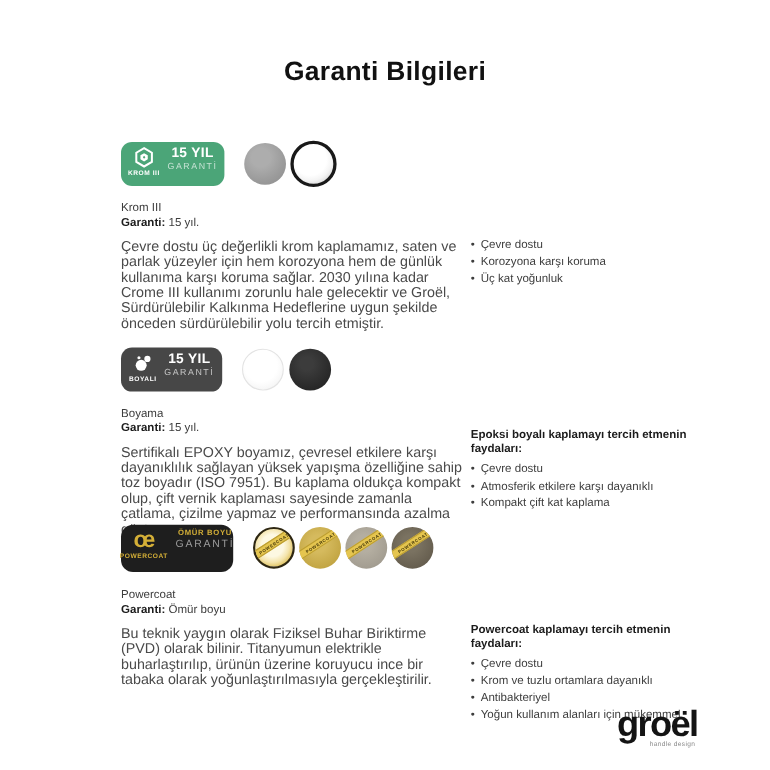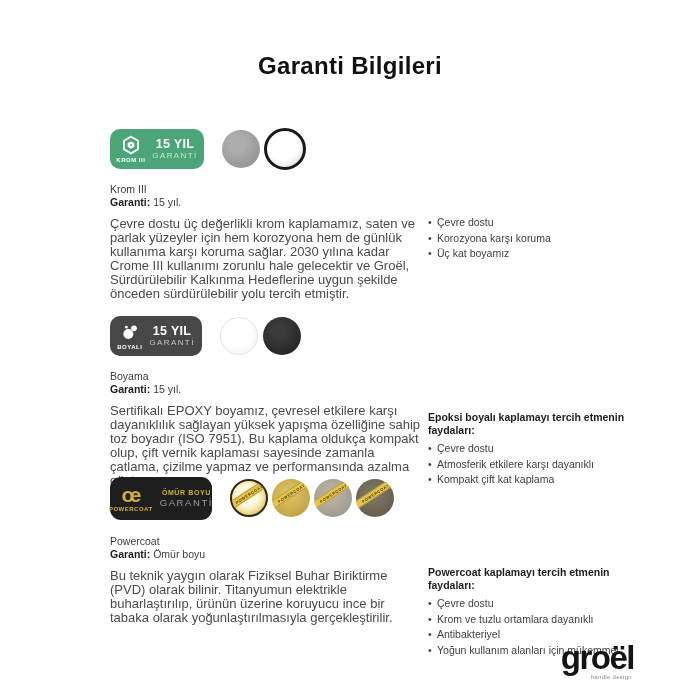--- a/index.html
+++ b/index.html
@@ -12,22 +12,22 @@
     text-align:center; font-size:24px; font-weight:800; color:#111;
     letter-spacing:0.3px;
   }
 
   .section { position:absolute; left:110px; width:540px; }
   .sec1 { top:127px; } .sec2 { top:314px; } .sec3 { top:476px; }
 
   
   .badge-row { display:flex; align-items:center; height:44px; }
   .badge {
-    display:flex; align-items:center; justify-content:center; gap:7px;
-    border-radius:10px; color:#fff; padding:16px 9px; height:40px;
+    display:flex; align-items:flex-start; justify-content:center; gap:7px;
+    border-radius:10px; color:#fff; padding:4px 9px; height:40px;
   }
   .badge-green   { background:#4ba578; width:94px; }
   .badge-gray    { background:#474747; width:92px; }
   .badge-black   { background:#1e1e1e; width:102px; height:43px; border-radius:11px; }
   .badge-left { display:flex; flex-direction:column; align-items:center; line-height:1; }
   .badge-icon { height:20px; display:flex; align-items:center; justify-content:center; }
   .badge-label { font-size:6px; font-weight:bold; letter-spacing:0.5px; margin-top:2px; white-space:nowrap; }
   .badge-right { display:flex; flex-direction:column; align-items:center; line-height:1; }
   .badge-duration { font-size:12.5px; font-weight:800; letter-spacing:0.3px; white-space:nowrap; }
   .badge-guarantee { font-size:8px; color:rgba(255,255,255,0.68); letter-spacing:1.4px; margin-top:2px; }
@@ -67,21 +67,21 @@
 
   
   .coat-name { margin-top:12px; font-size:10.5px; color:#3d3d3d; line-height:12.5px; }
   .warranty-line { font-size:10.5px; color:#3d3d3d; line-height:12.5px; }
   .warranty-line b { color:#1d1d1d; }
   .description { margin-top:9px; width:310px; font-size:13px; line-height:14px; color:#4a4a4a; }
   .sec3 .coat-name { margin-top:15px; }
 
   
   .benefits { position:absolute; left:318px; width:222px; }
-  .sec1 .benefits { top:84px; } .sec2 .benefits { top:97px; } .sec3 .benefits { top:90px; }
+  .sec1 .benefits { top:84px; } .sec2 .benefits { top:75px; } .sec3 .benefits { top:90px; }
   .benefits-heading { font-size:10.5px; font-weight:bold; color:#1c1c1c; line-height:13px; }
   .benefits ul { list-style:none; margin-top:4px; }
   .benefits li { font-size:10.5px; color:#3e3e3e; line-height:15.5px; padding-left:9px; position:relative; }
   .benefits li::before { content:"•"; position:absolute; left:0; color:#3e3e3e; }
 
   
   .footer-logo { position:absolute; right:66px; bottom:20px; text-align:right; }
   .logo-word { font-size:33px; font-weight:800; color:#141414; letter-spacing:-1.5px; line-height:30px; }
   .logo-tagline { font-size:6px; color:#8a8a8a; margin-top:1px; padding-right:2px; letter-spacing:0.3px; }
 </style>
@@ -112,21 +112,21 @@
       <div class="swatch sw-satin m18"></div>
       <div class="swatch sw-polished-chrome m4"></div>
     </div>
     <div class="coat-name">Krom III</div>
     <div class="warranty-line"><b>Garanti:</b> <span>15 yıl.</span></div>
     <p class="description">Çevre dostu üç değerlikli krom kaplamamız, saten ve parlak yüzeyler için hem korozyona hem de günlük kullanıma karşı koruma sağlar. 2030 yılına kadar Crome III kullanımı zorunlu hale gelecektir ve Groël, Sürdürülebilir Kalkınma Hedeflerine uygun şekilde önceden sürdürülebilir yolu tercih etmiştir.</p>
     <div class="benefits">
       <ul>
         <li>Çevre dostu</li>
         <li>Korozyona karşı koruma</li>
-        <li>Üç kat boyamız</li>
+        <li>Üç kat yoğunluk</li>
       </ul>
     </div>
   </div>
 
   <div class="section sec2">
     <div class="badge-row">
       <div class="badge badge-gray" style="background-color: rgb(71, 71, 71);">
         <div class="badge-left">
           <span class="badge-icon">
             <svg width="20" height="20" viewBox="0 0 24 24">

